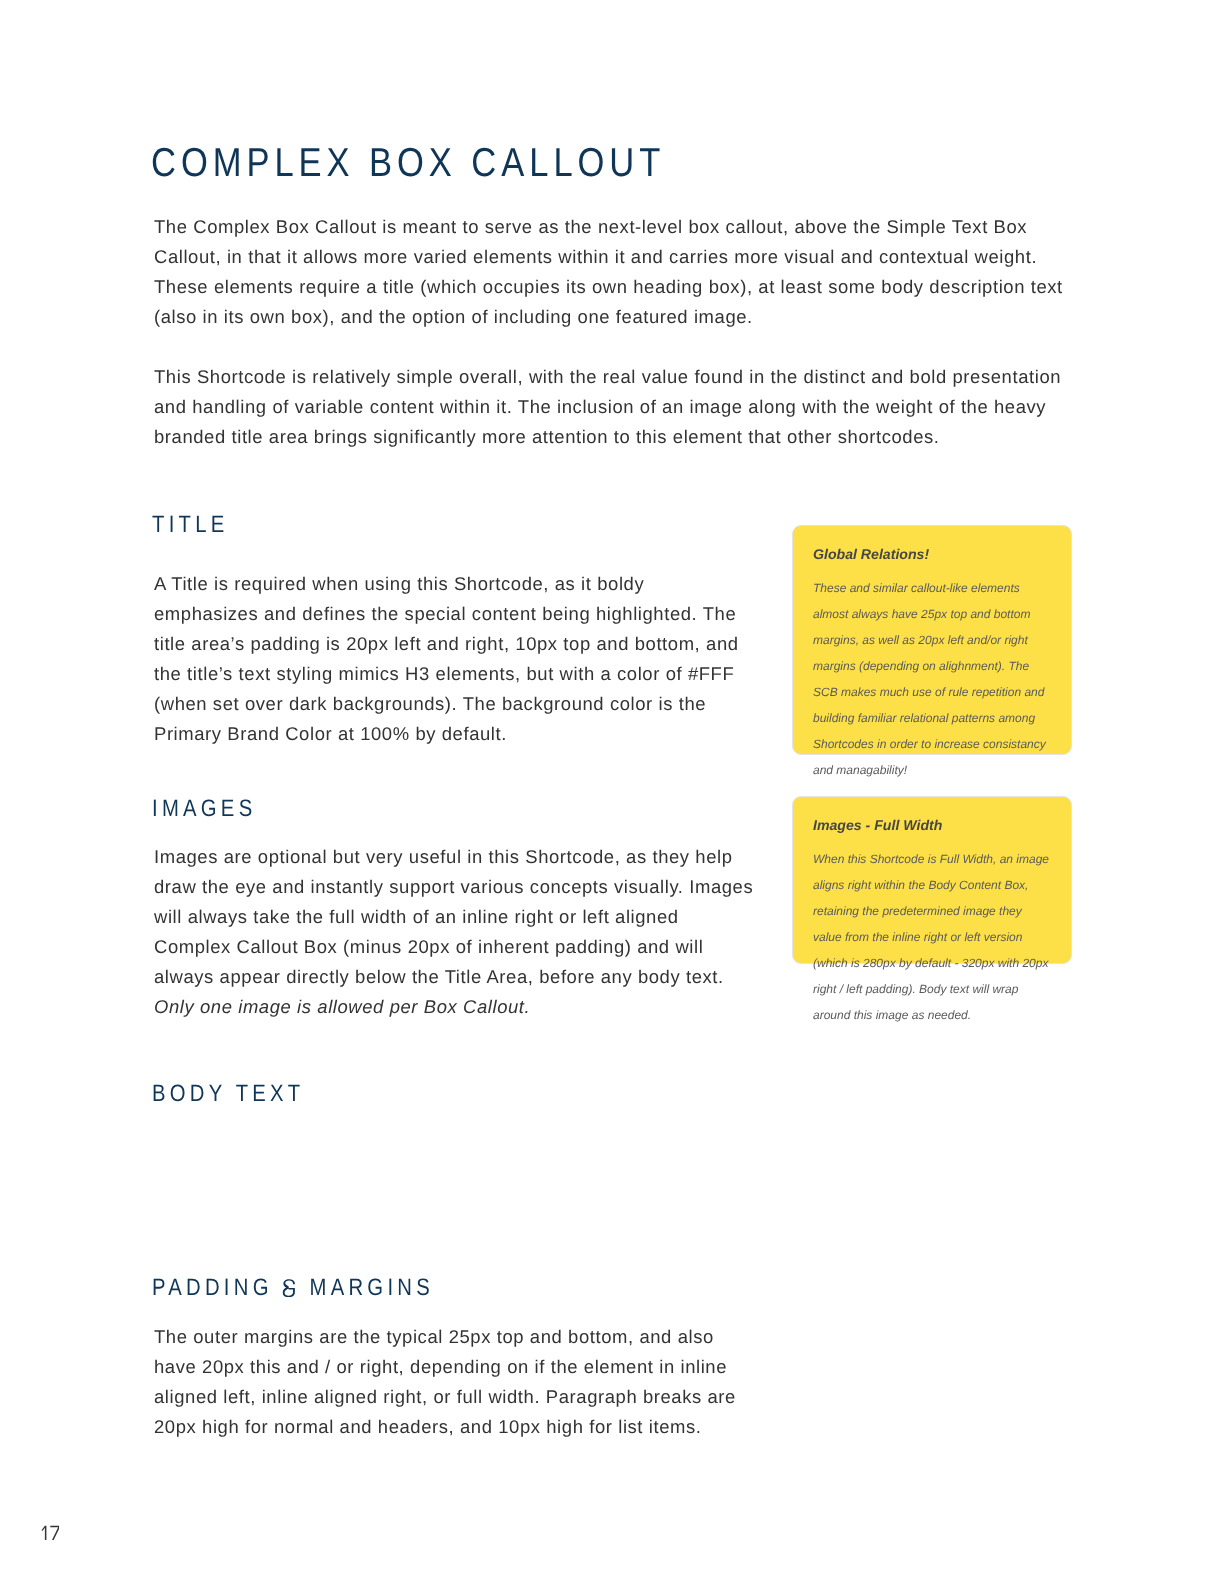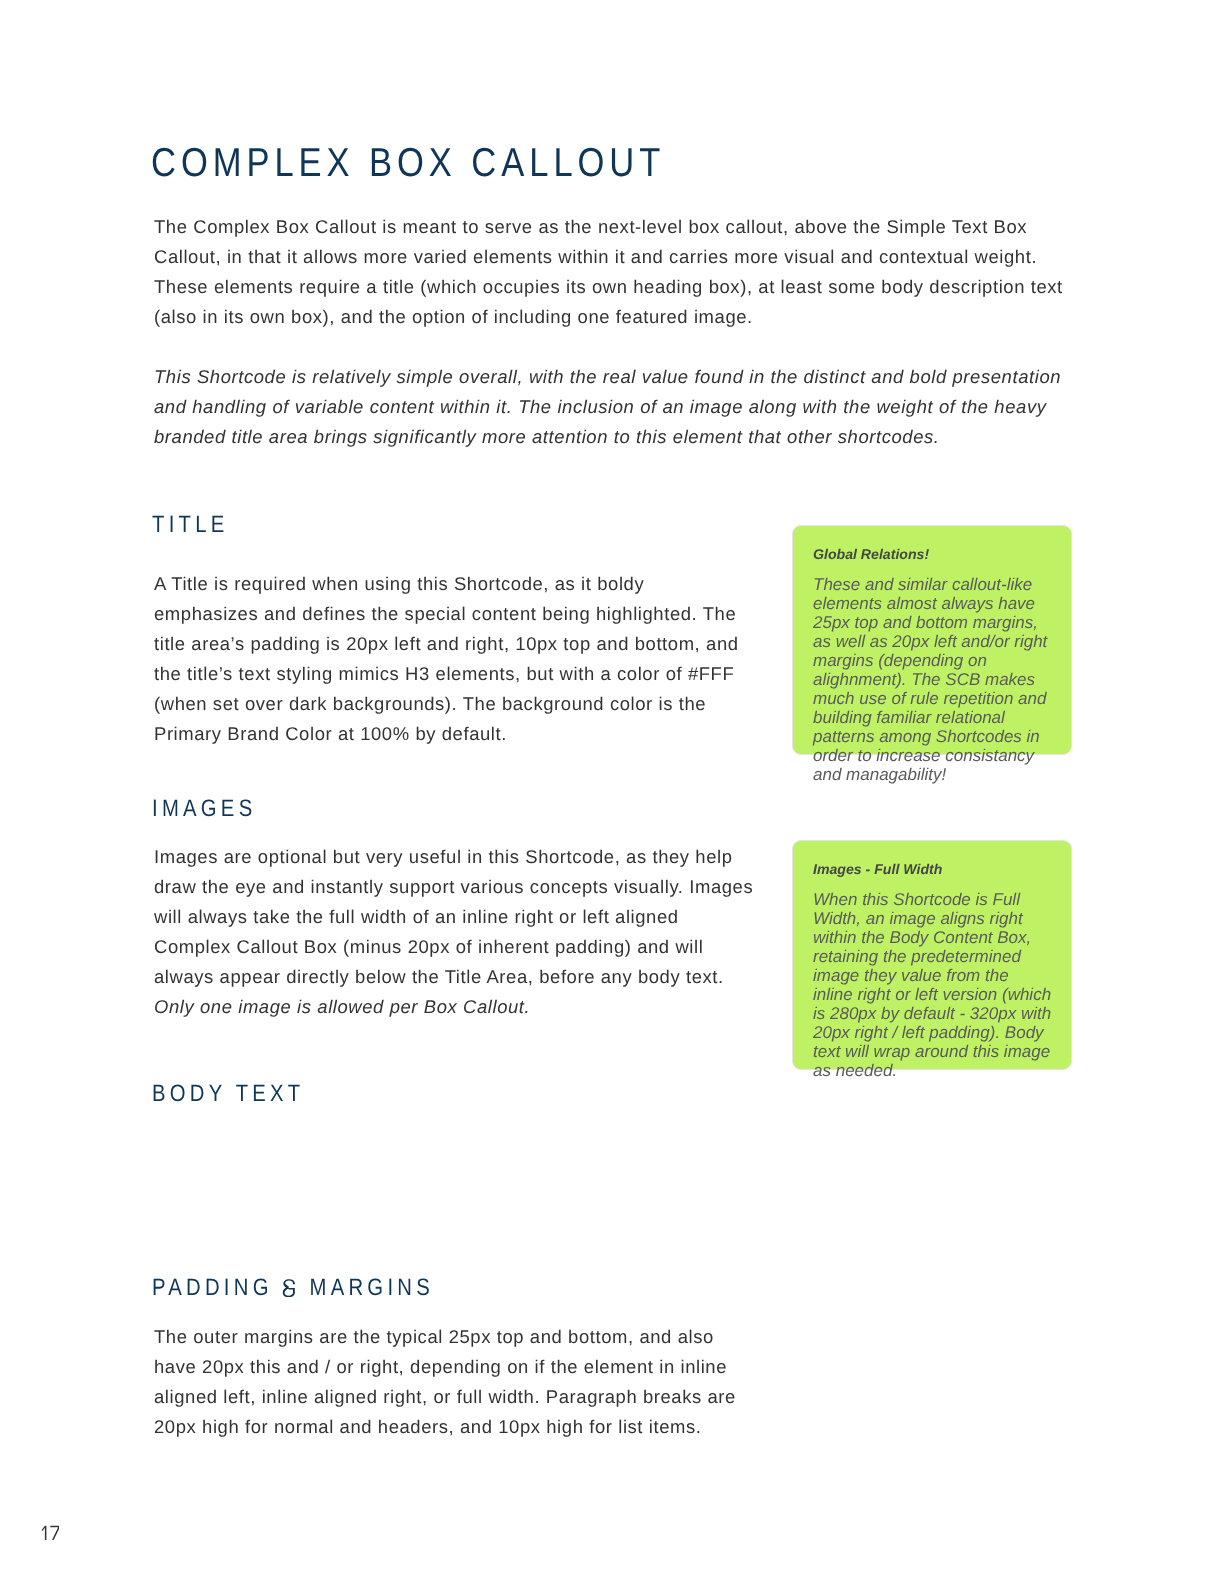--- a/index.html
+++ b/index.html
@@ -46,63 +46,63 @@
     font-weight:400;
     letter-spacing:5.0px;
     color:#0f3557;
     line-height:23.8px;
     white-space:nowrap;
     transform:scaleX(0.852);
     transform-origin:left top;
   }
 
   #p-intro-1 { top:210.3px; }
-  #p-intro-2 { top:360.4px;font-style:italic; }
+  #p-intro-2 { top:360.4px; }
   #h-0 { top:512.6px; }
   #b-0 { top:567px; width:600px; }
   #h-1 { top:797.4px; }
   #b-1 { top:840.2px; width:600px; }
   #h-2 { top:1082.1px; }
   #b-2 { top:1125.0px; width:600px; }
   #h-3 { top:1275.9px; }
   #b-3 { top:1320.3px; width:600px; }
 
   #co-0 { left:792px; top:525px; height:230px; }
-  #co-1 { left:792px; top:840px; height:230px; }
+  #co-1 { left:792px; top:796px; height:168px; }
   #co-2 { left:792px; top:1095px; height:150px; }
   #co-0 .c-title, #co-1 .c-title, #co-2 .c-title { top:18.9px; }
   #co-0 .c-body, #co-1 .c-body, #co-2 .c-body { top:48.8px; }
 
   .callout {
     position:absolute;
     width:280px;
     box-sizing:border-box;
     border:1px solid #e4e4e4;
     border-radius:9px;
-    background:#bef264;
+    background:#fde047;
   }
   .callout .c-title {
     position:absolute;
     left:20px;
     margin:0;
     font-size:14.13px;
     font-weight:bold;
     font-style:italic;
     color:#464646;
     line-height:19.8px;
     white-space:nowrap;
   }
   .callout .c-body {
     position:absolute;
     left:20px;
     margin:0;
     width:239px;
-    font-size:17px;
+    font-size:12px;
     font-style:italic;
-    line-height:19px;
+    line-height:26px;
     color:#5a5a5a;
   }
 
   .amp {
     display:inline-block;
     width:15.0px; height:18.4px;
     vertical-align:-2.0px;
     fill:#0f3557;
     margin-right:5px;
   }

